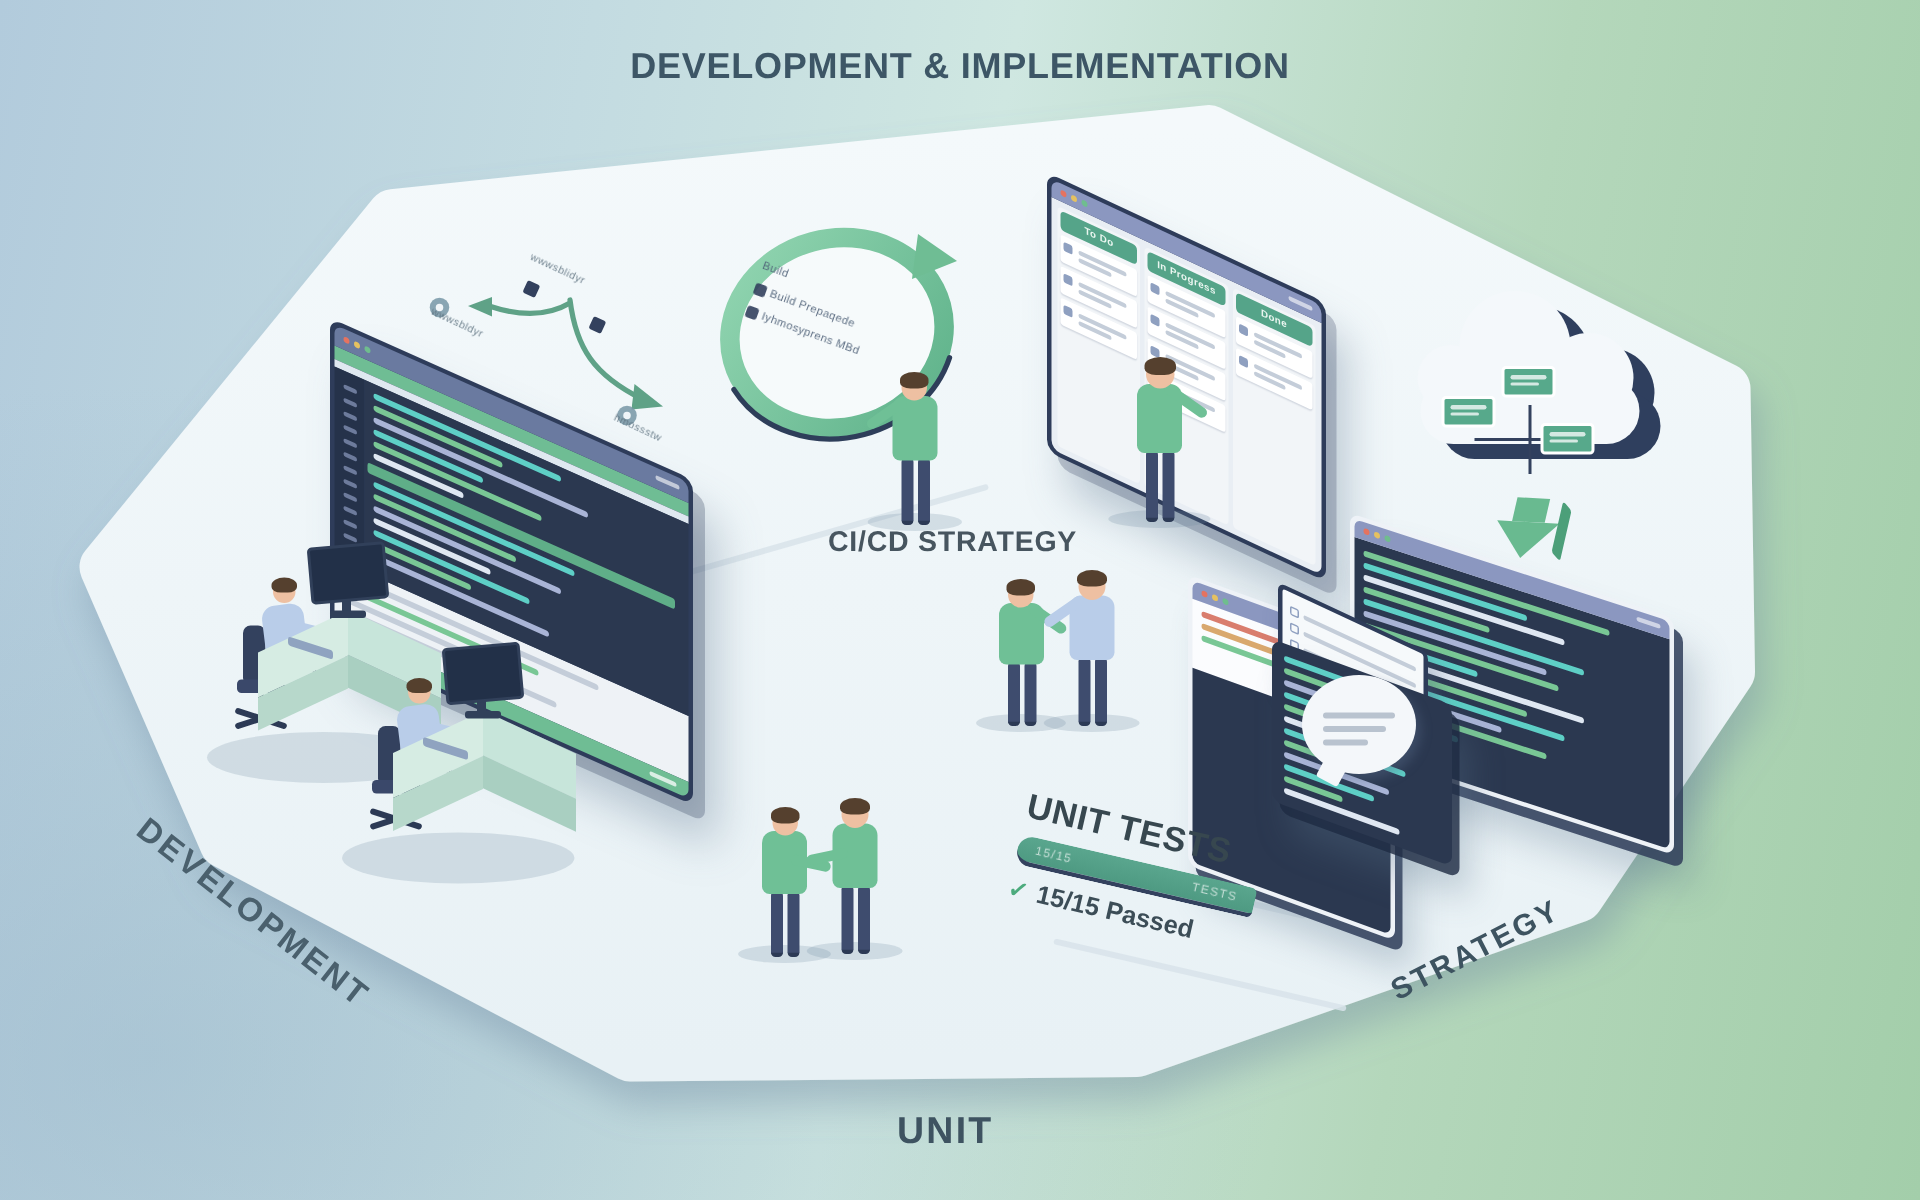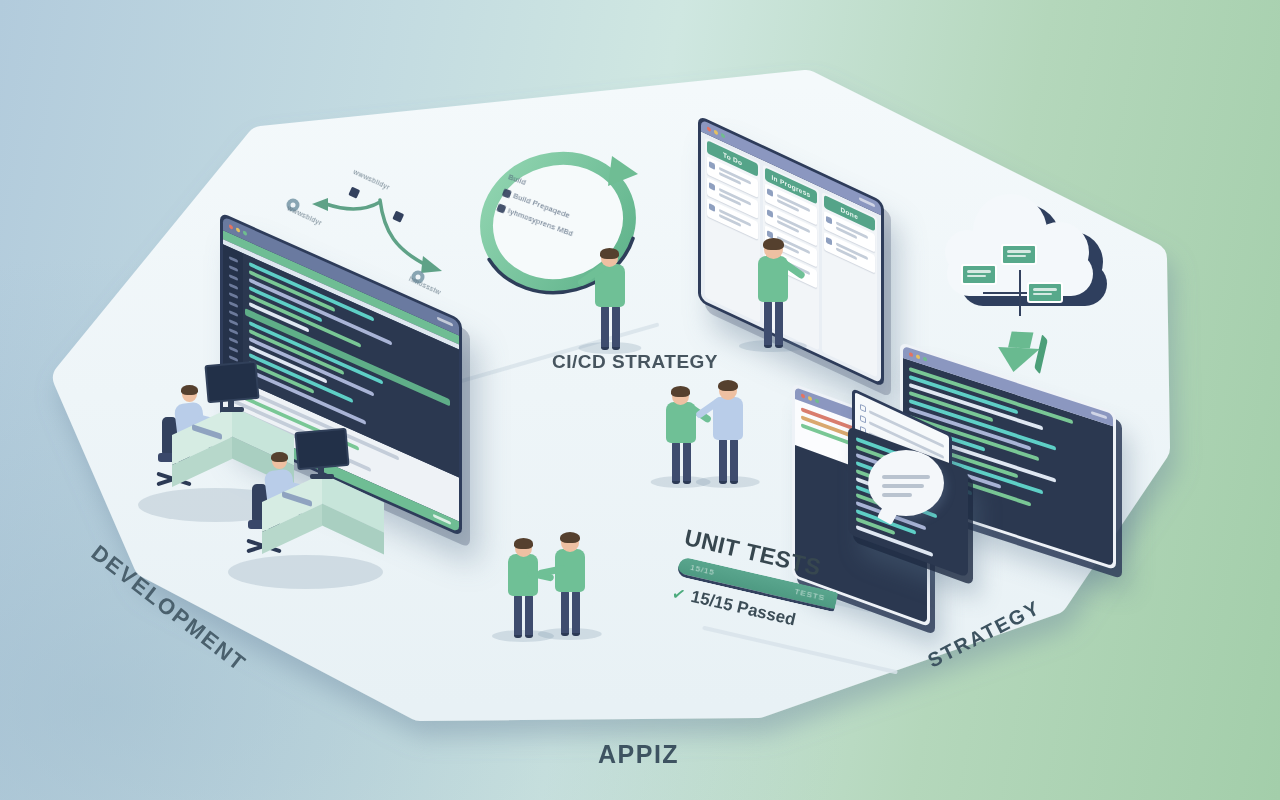--- a/index.html
+++ b/index.html
@@ -193,24 +193,25 @@
         <feDropShadow dx="6" dy="16" stdDeviation="12" flood-color="#6e87a0" flood-opacity="0.4"></feDropShadow>
       </filter>
     </defs>
     <polygon points="70,378 262,143 806,87 1150,259 1153,448 1052,598 758,701 420,704 150,562" fill="url(#plat)" stroke="url(#plat)" stroke-width="34" stroke-linejoin="round" filter="url(#psh)"></polygon>
   </svg>
 
   <div class="seam" style="left:448px;top:352px;width:215px;transform:rotate(-16deg)"></div>
   <div class="seam" style="left:688px;top:588px;width:185px;transform:rotate(13deg)"></div>
   <div class="seam" style="left:700px;top:648px;width:200px;transform:rotate(13deg)"></div>
 
+  <div class="title">DEVELOPMENT &amp; IMPLEMENTATION</div>
   <div class="lbl lbl-pipeline">CI/CD STRATEGY</div>
   <div class="lbl lbl-development">DEVELOPMENT</div>
   <div class="lbl lbl-strategy">STRATEGY</div>
-  <div class="lbl lbl-appiz">APPIZ</div>
+  <div class="lbl lbl-appiz">UNIT</div>
 
   <svg style="position:absolute;left:268px;top:150px;z-index:2" width="200" height="150" viewBox="0 0 200 150">
     <path d="M112,52 C95,62 76,60 58,54" fill="none" stroke="#5fa287" stroke-width="3.5" stroke-linecap="round"></path>
     <polygon points="60,48 44,54 60,61" fill="#5fa287"></polygon>
     <path d="M112,50 C116,82 128,100 160,116" fill="none" stroke="#5fa287" stroke-width="3.5" stroke-linecap="round"></path>
     <polygon points="155,106 174,121 153,123" fill="#5fa287"></polygon>
     <rect x="82" y="38" width="9" height="9" rx="1.5" fill="#33415e" transform="rotate(25 86 42)"></rect>
     <rect x="126" y="62" width="9" height="9" rx="1.5" fill="#33415e" transform="rotate(25 130 66)"></rect>
     <circle cx="25" cy="55" r="6.5" fill="#7796a6" opacity=".85"></circle>
     <circle cx="25" cy="55" r="2.5" fill="#f0f5f8"></circle>

